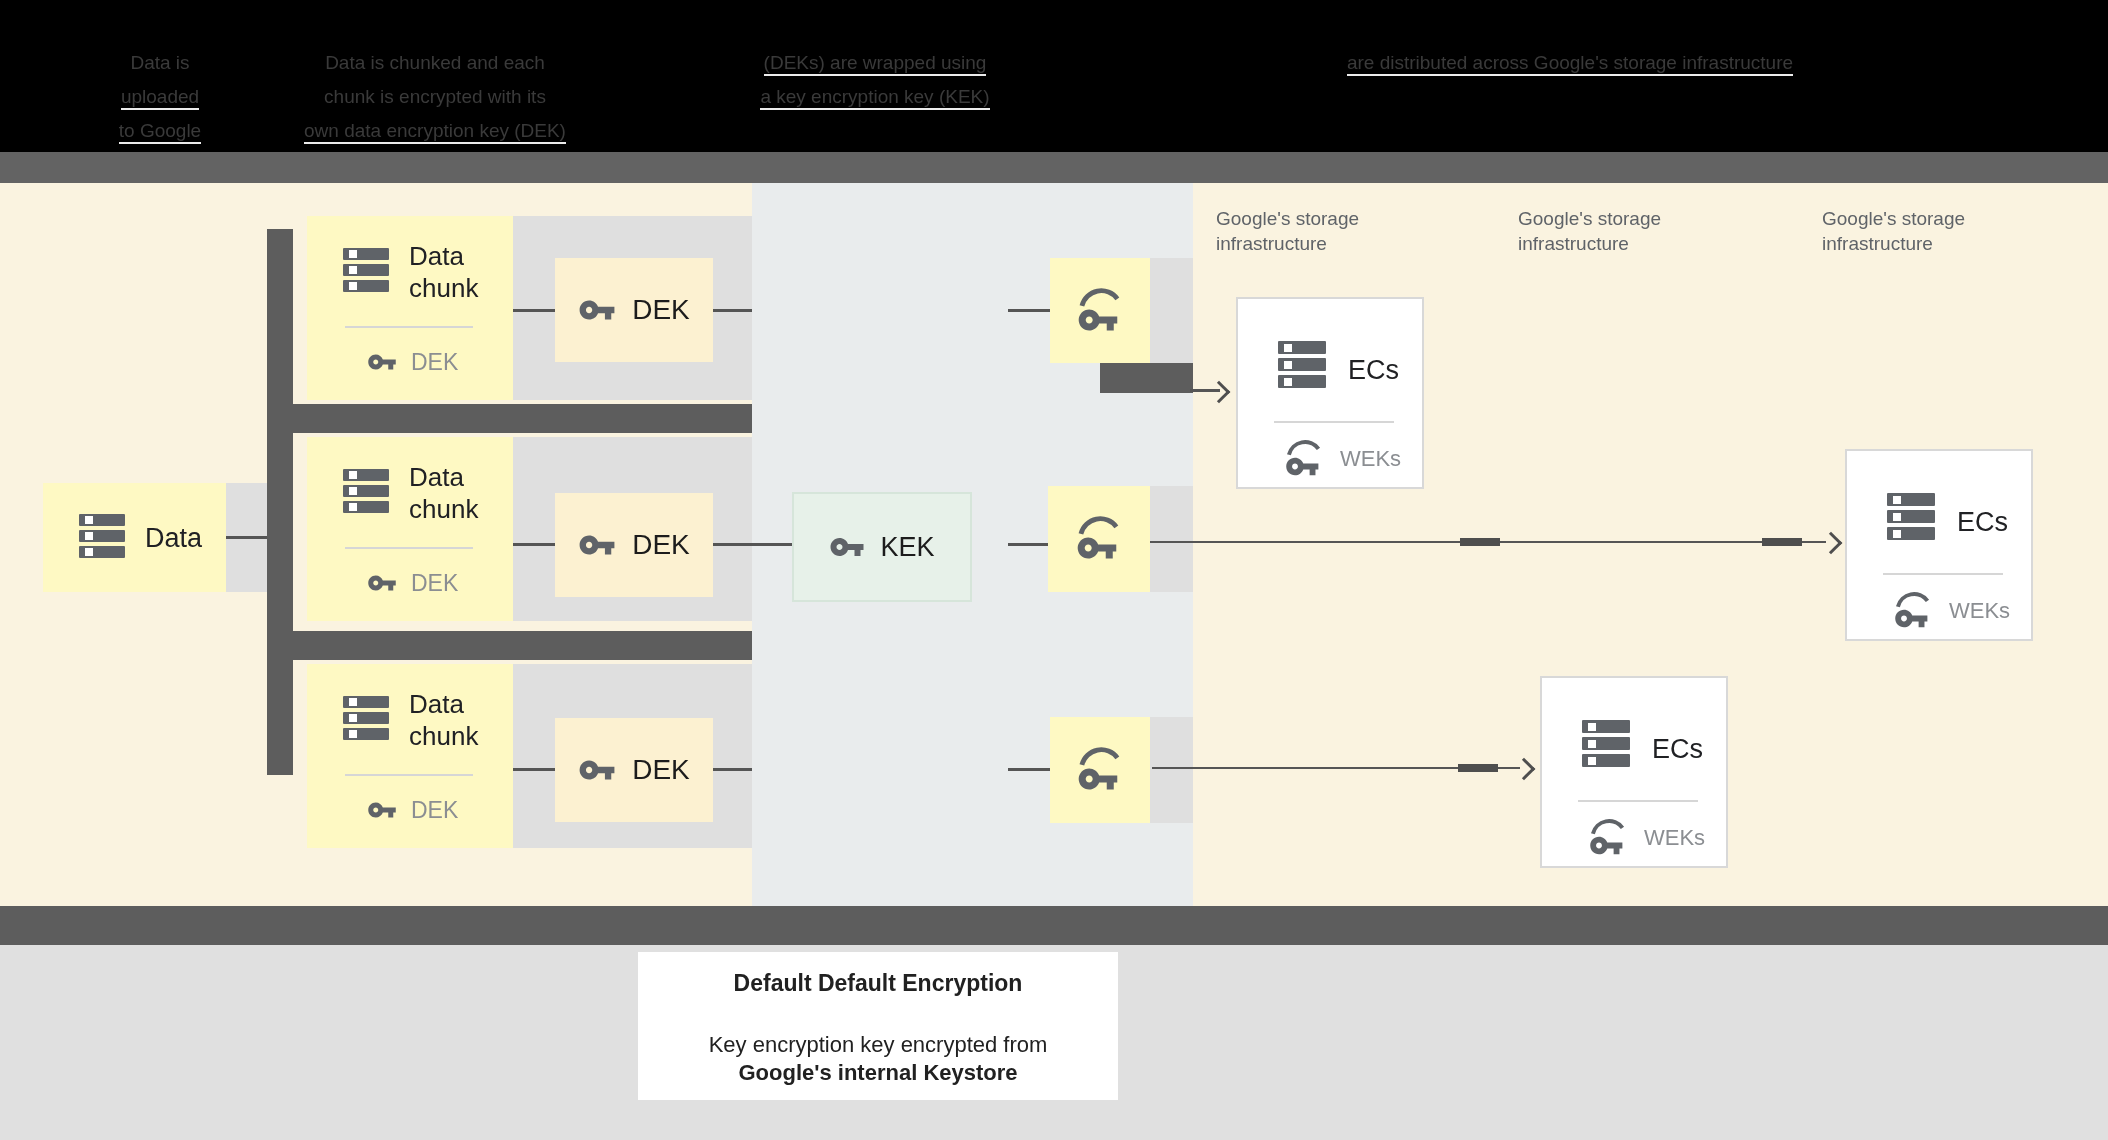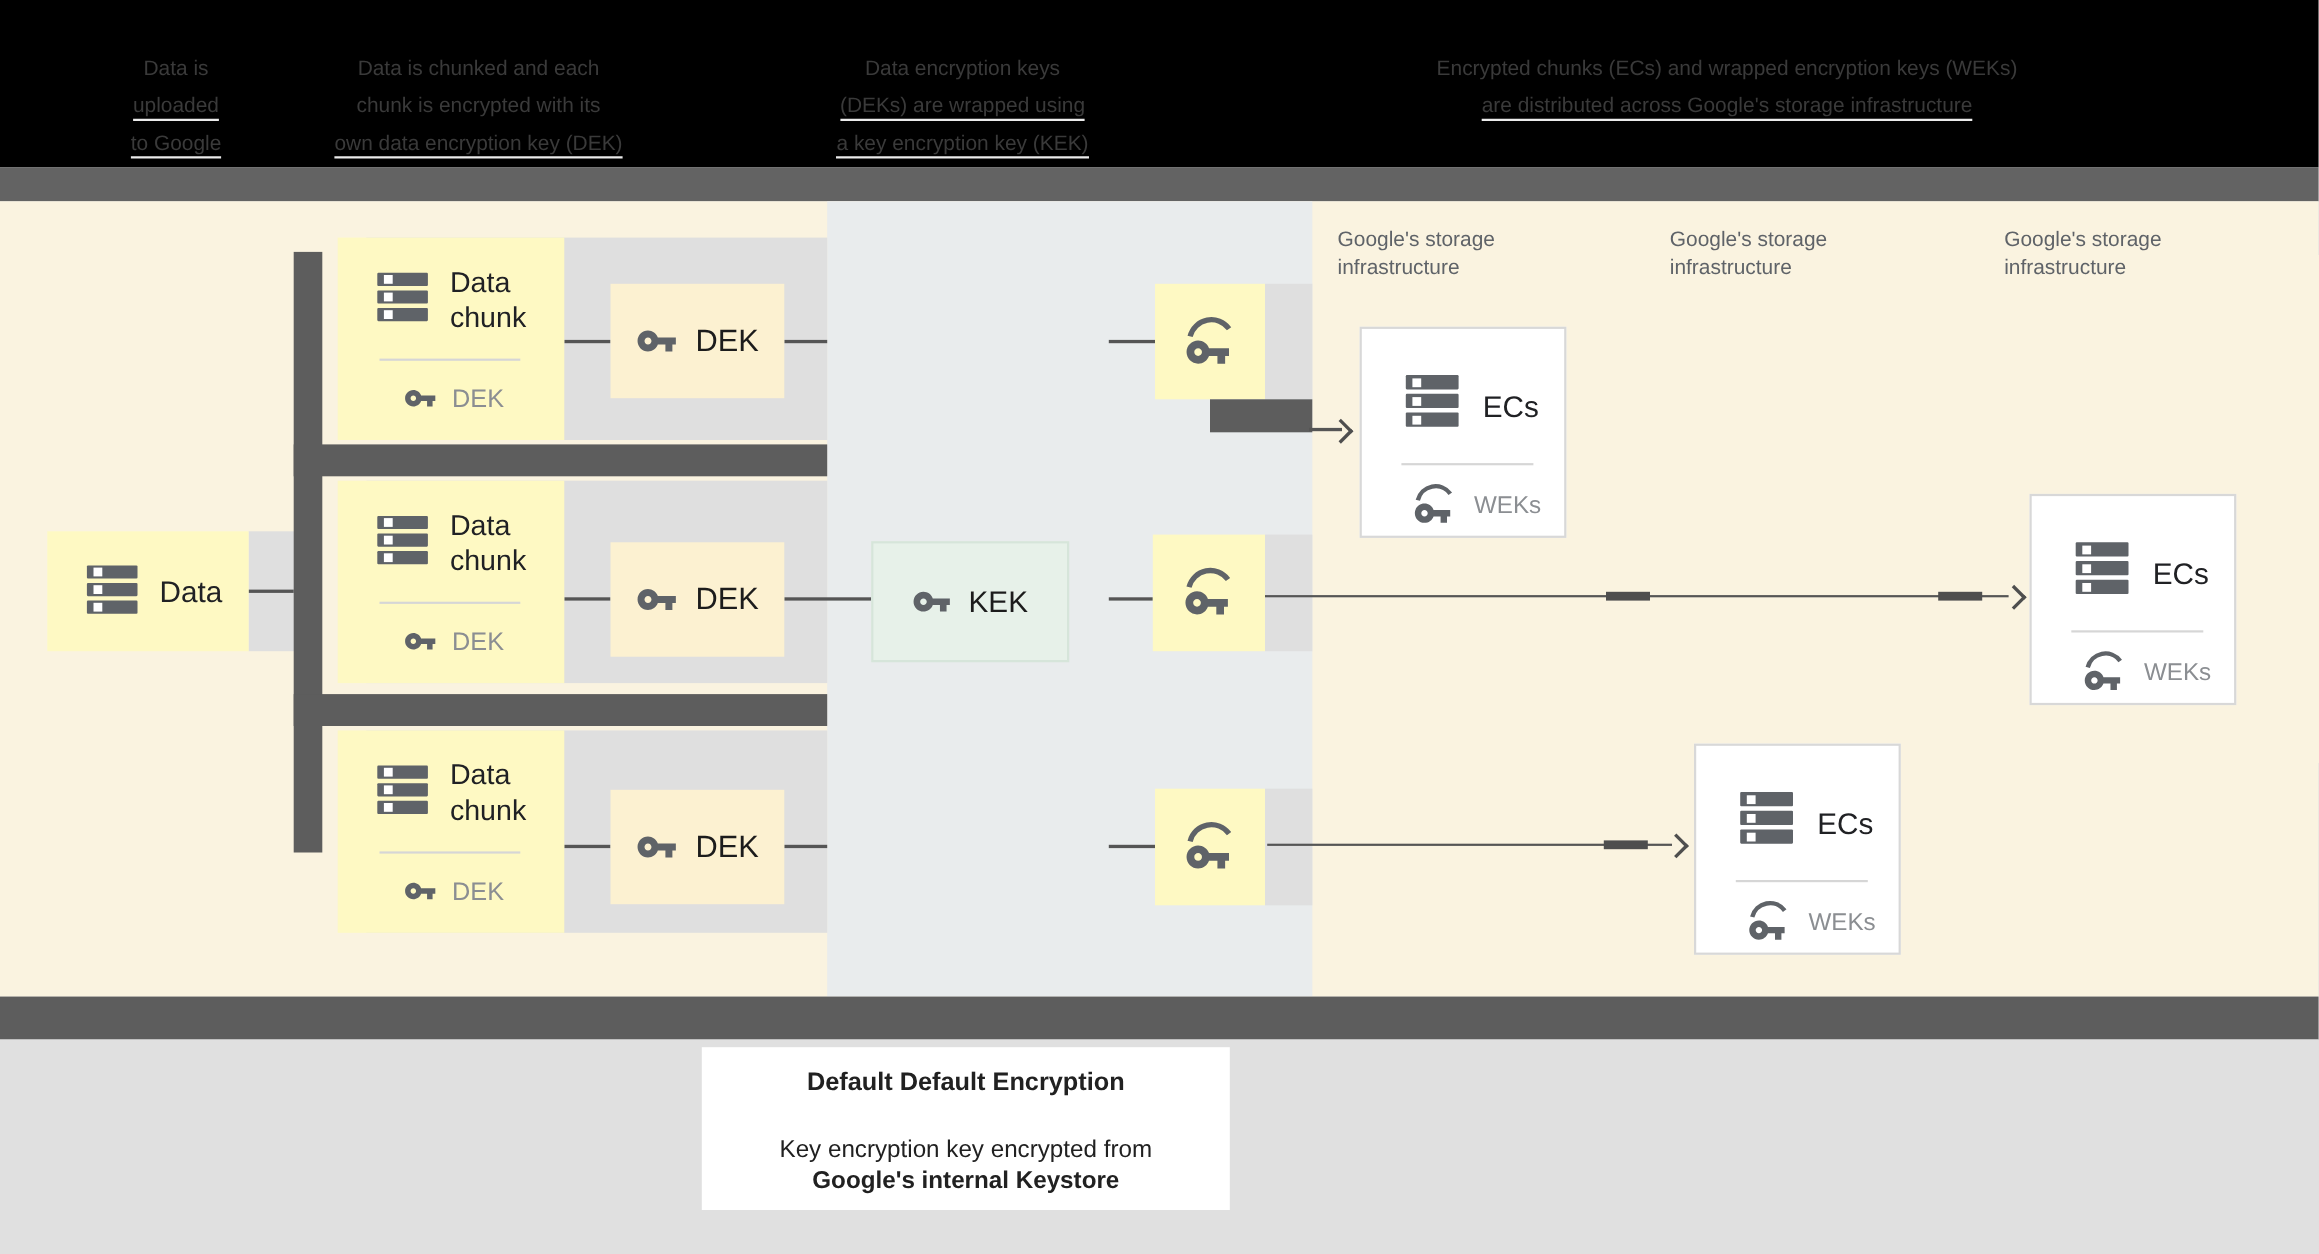--- a/index.html
+++ b/index.html
@@ -63,27 +63,25 @@
     <div class="hline"><span class="u">own data encryption key (DEK)</span></div>
   </div>
 
   <div class="hcol" style="left:60px;width:200px;">
     <div class="hline">Data is</div>
     <div class="hline"><span class="u">uploaded</span></div>
     <div class="hline"><span class="u">to Google</span></div>
   </div>
 
   <div class="hcol" style="left:720px;width:310px;">
-    <div class="hline">Data encryption keys</div>
     <div class="hline"><span class="u">(DEKs) are wrapped using</span></div>
     <div class="hline"><span class="u">a key encryption key (KEK)</span></div>
   </div>
 
   <div class="hcol" style="left:1300px;width:540px;">
-    <div class="hline">Encrypted chunks (ECs) and wrapped encryption keys (WEKs)</div>
     <div class="hline"><span class="u">are distributed across Google's storage infrastructure</span></div>
   </div>
 
   <div class="abs band-gray-top"></div>
 
   <div class="abs diagram-bg"></div>
   <div class="abs mid-col"></div>
 
   <div class="abs panel" style="left:333px;top:216px;width:419px;height:184px;"></div>
   <div class="abs panel" style="left:333px;top:437px;width:419px;height:184px;"></div>

